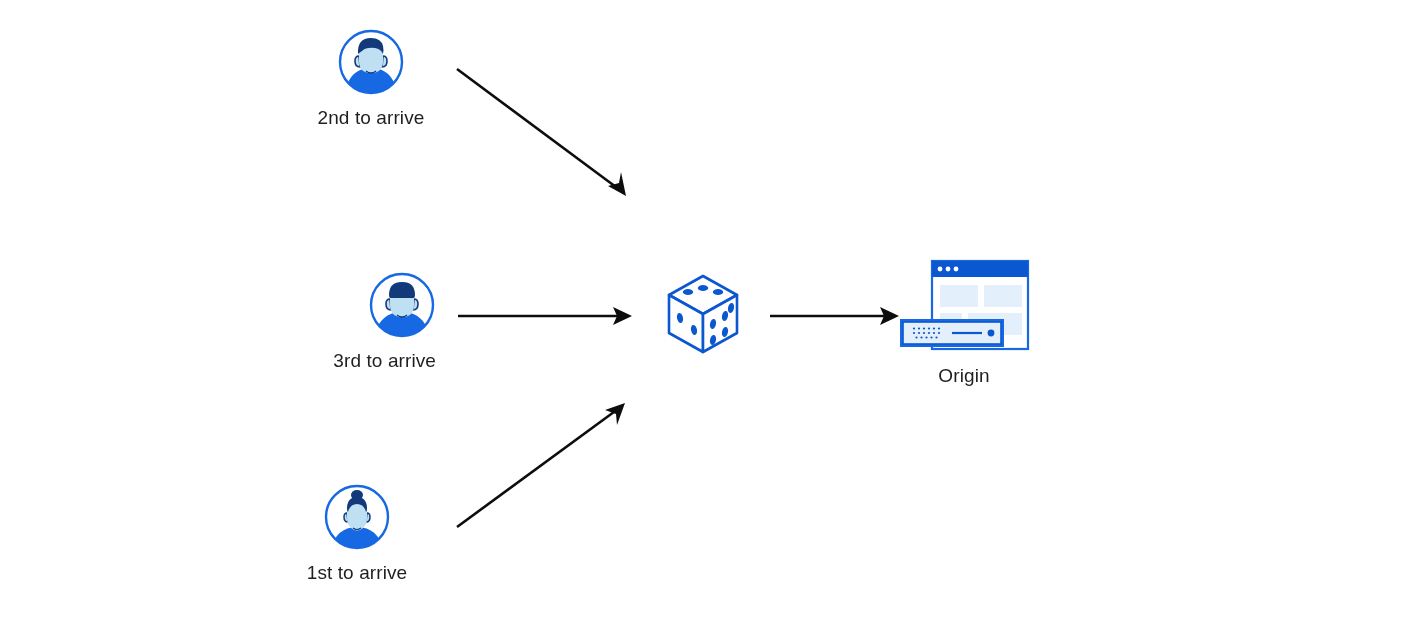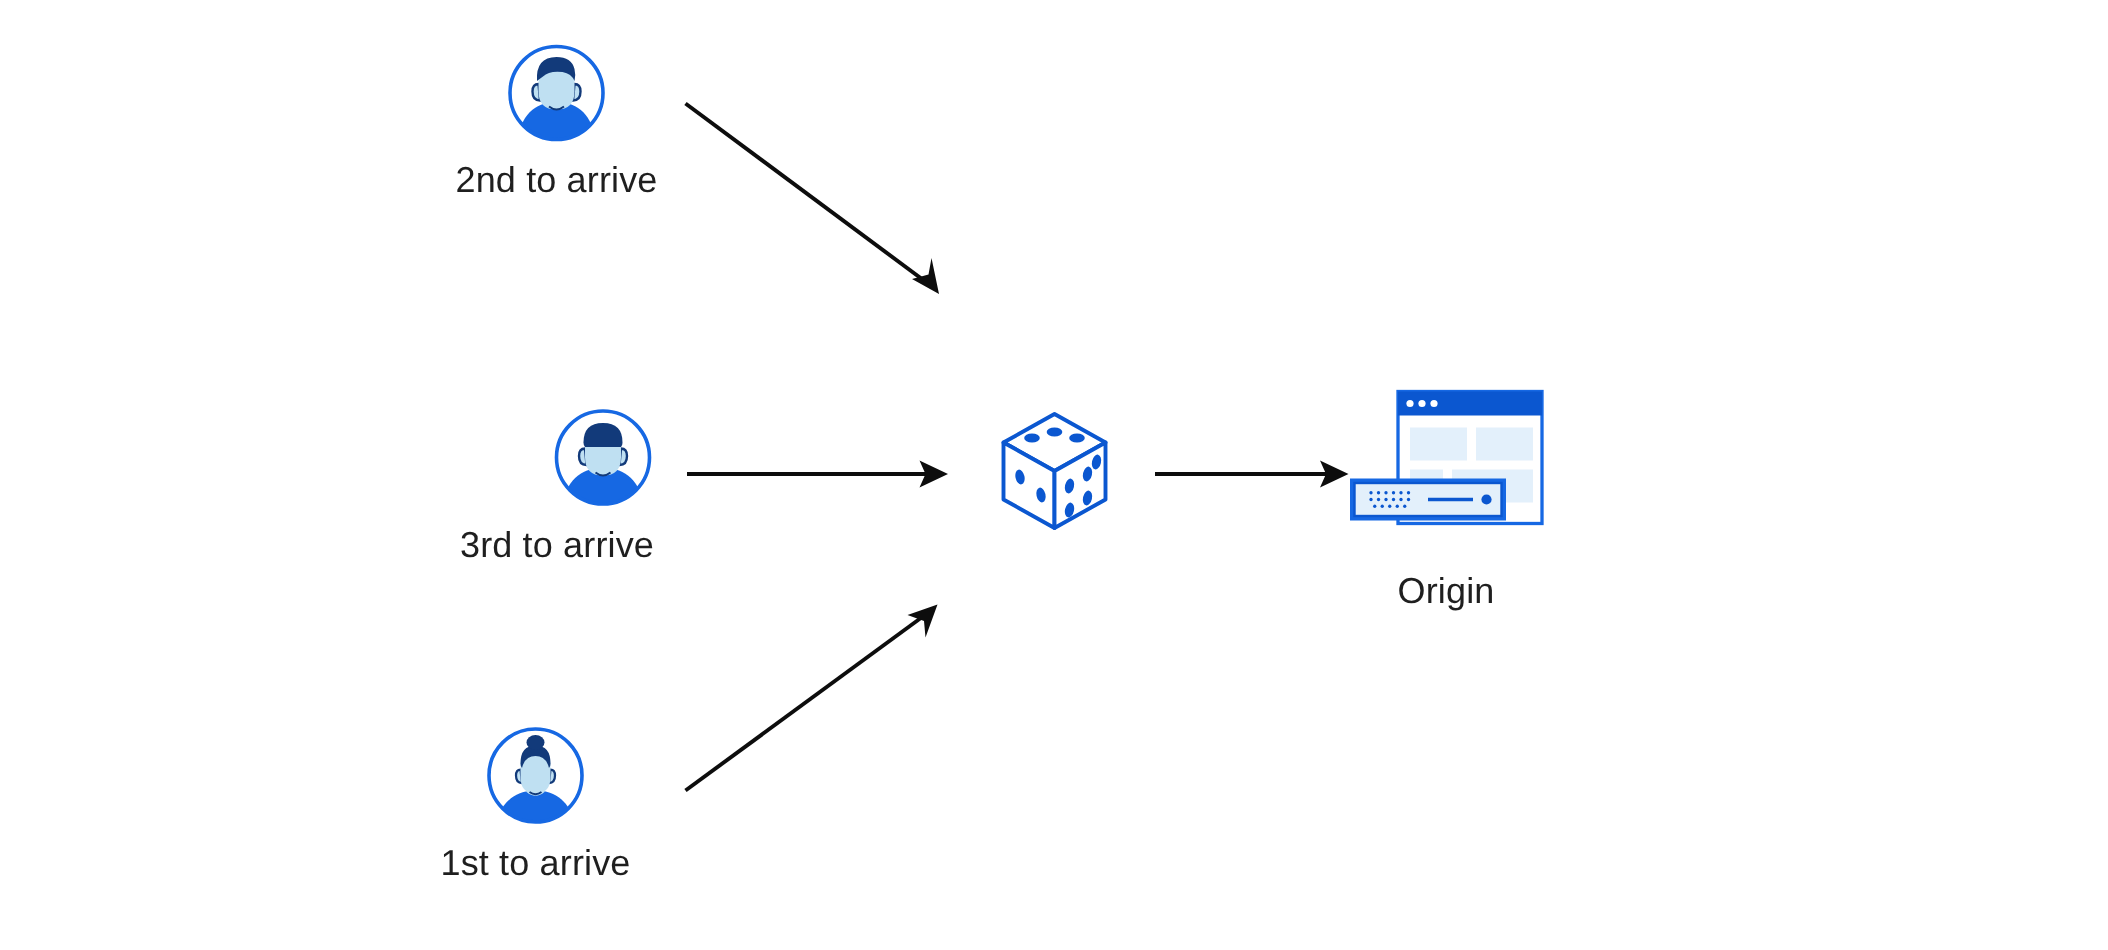--- a/index.html
+++ b/index.html
@@ -18,28 +18,28 @@
     overflow: hidden;
   }
   .node {
     position: absolute;
     display: flex;
     flex-direction: column;
     align-items: center;
   }
   .node-label {
     font-family: "Liberation Sans", sans-serif;
-    font-size: 24px;
+    font-size: 19px;
     color: #1f1f1f;
     letter-spacing: 0.1px;
     white-space: nowrap;
     text-align: center;
   }
   .avatar-node .node-label { margin-top: 11px; }
-  .origin-node .node-label { margin-top: 16px; }
+  .origin-node .node-label { }
   .icon-wrap { line-height: 0; }
   #arrow-layer {
     position: absolute;
     left: 0; top: 0;
     width: 1405px;
     height: 633px;
     pointer-events: none;
   }
 </style>
 </head>

